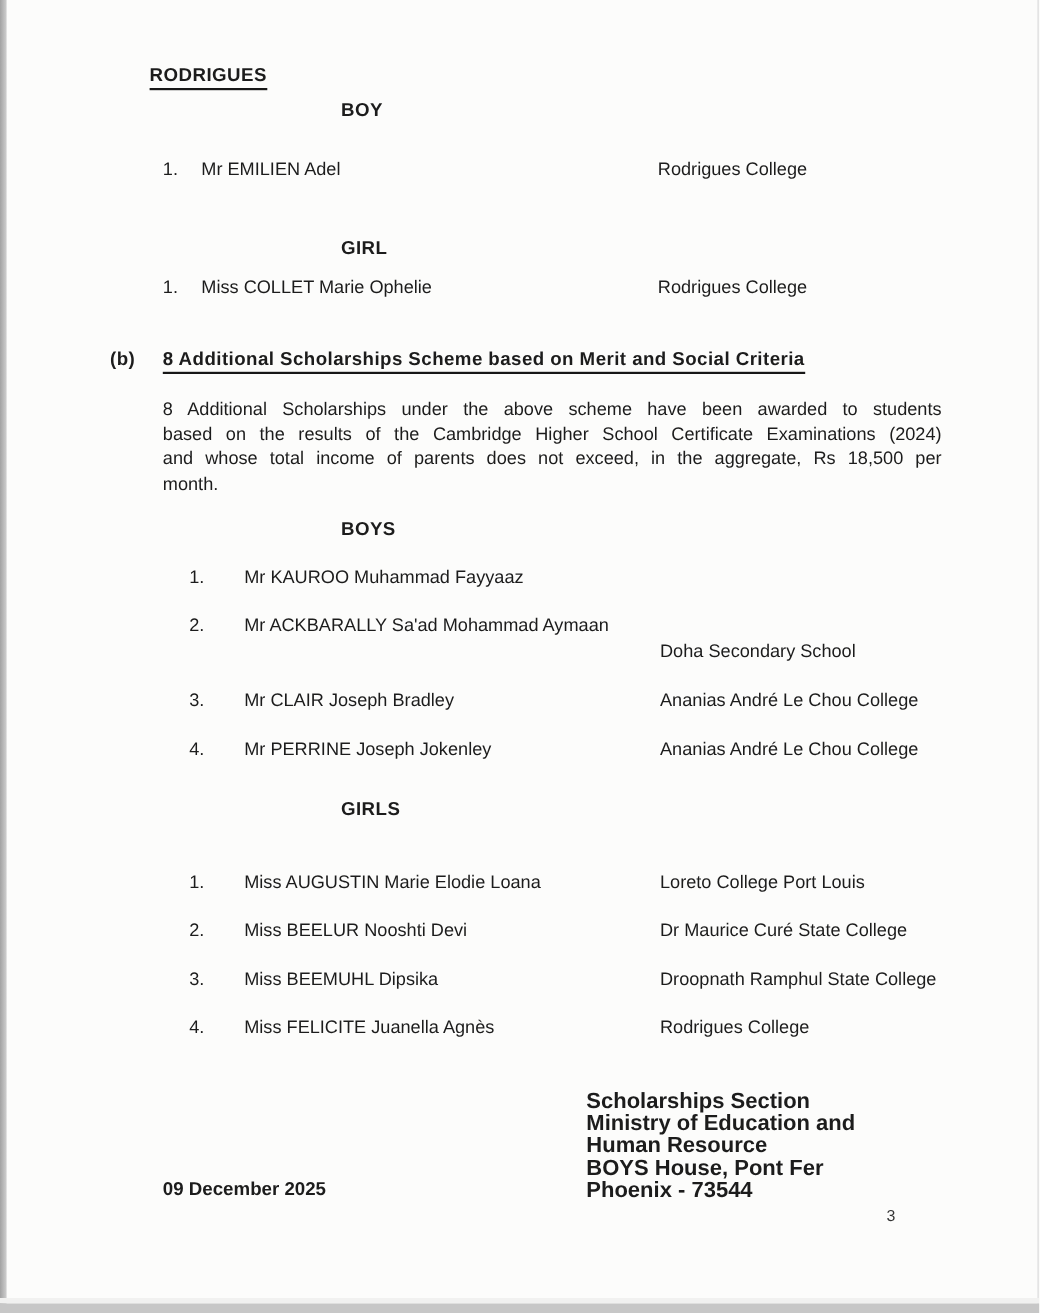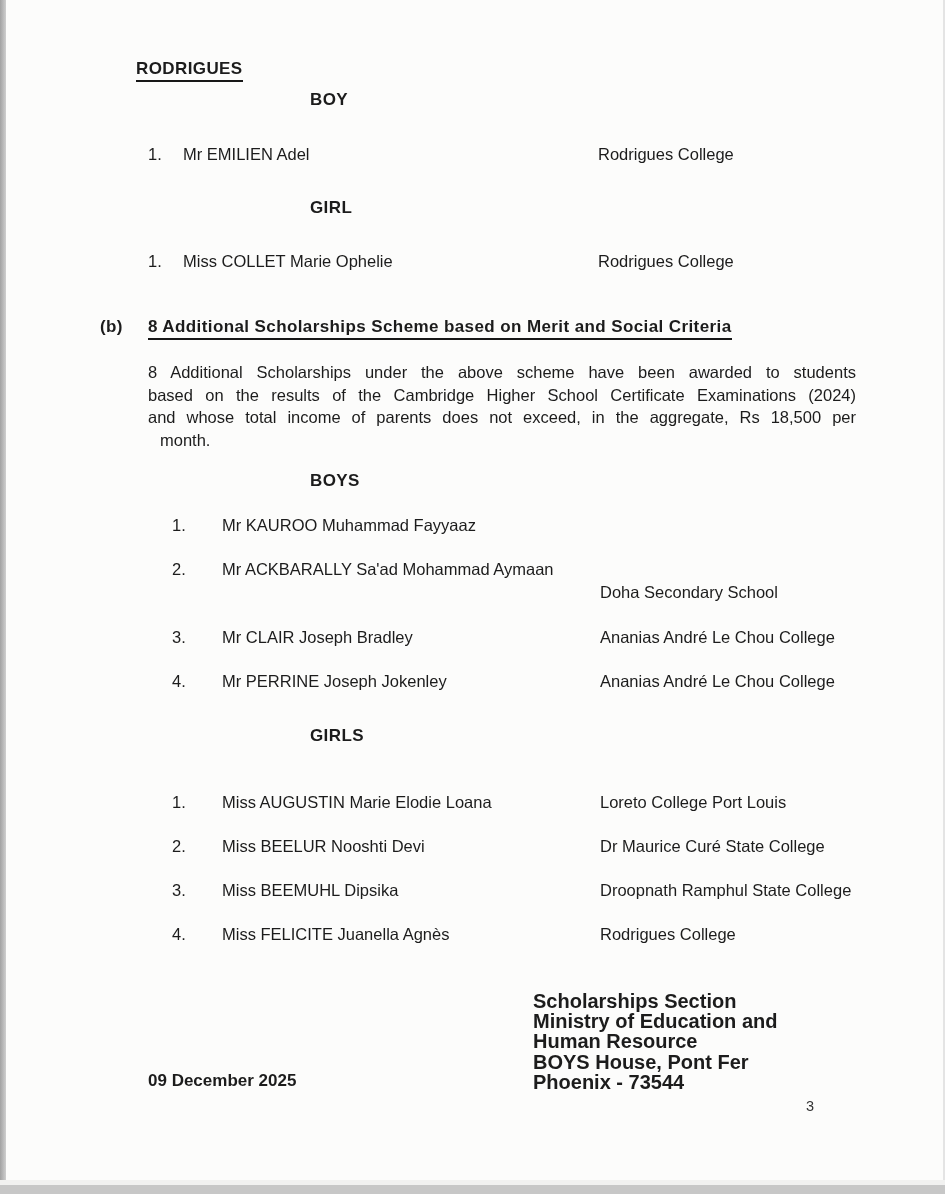--- a/index.html
+++ b/index.html
@@ -36,21 +36,21 @@
   .s1 .name    { left: 183px; }
   .s1 .college { left: 598px; }
   .s2 .num     { left: 172px; }
   .s2 .name    { left: 222px; }
   .s2 .college { left: 600px; }
   .row.drop2 .college { top: 23px; }
 
   .para { position: absolute; left: 148px; top: 361px; width: 708px; }
   .jline { display: block; text-align: justify; text-align-last: justify;
            font-size: 16.5px; line-height: 22.6px; }
-  .jline.last { text-align-last: left; margin-left: 12px; }
+  .jline.last { text-align-last: left; }
 
   .addr { position: absolute; left: 533px; top: 991px; font-weight: bold;
           font-size: 20px; line-height: 20.2px; }
   .addr div { white-space: nowrap; }
 
   .date   { position: absolute; left: 148px; top: 1071px; font-weight: bold; font-size: 17px; }
   .pageno { position: absolute; left: 806px; top: 1098px; font-size: 14.5px; color: #333; }
 </style>
 </head>
 <body>
@@ -65,21 +65,21 @@
   <span class="abs h u" style="left:136px; top:59px;">RODRIGUES</span>
 
   <span class="abs h" style="left:310px; top:90px;">BOY</span>
 
   <div class="row s1" style="top:145px;">
     <span class="num">1.</span>
     <span class="name">Mr EMILIEN Adel</span>
     <span class="college">Rodrigues College</span>
   </div>
 
-  <span class="abs h" style="left:310px; top:198px;">GIRL</span>
+  <span class="abs h" style="left:310px; top:216px;">GIRL</span>
 
   <div class="row s1" style="top:252px;">
     <span class="num">1.</span>
     <span class="name">Miss COLLET Marie Ophelie</span>
     <span class="college">Rodrigues College</span>
   </div>
 
   <span class="abs h" style="left:100px; top:317px;">(b)</span>
   <span class="abs h u" style="left:148px; top:317px;">8 Additional Scholarships Scheme based on Merit and Social Criteria</span>
 

